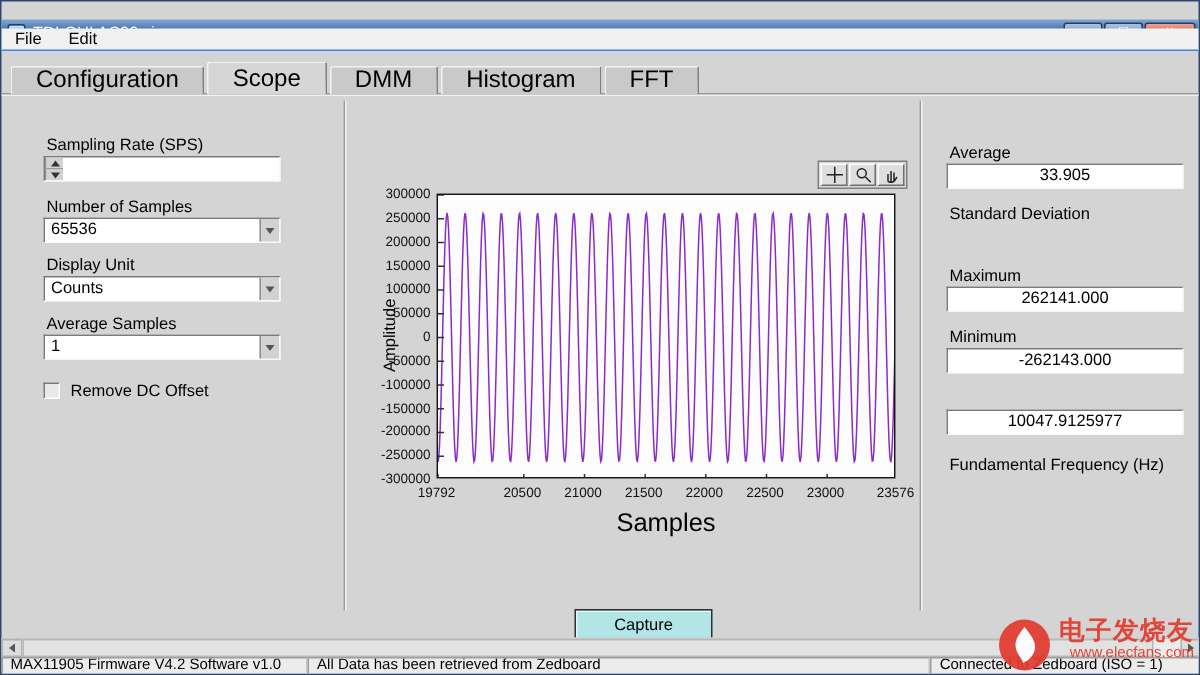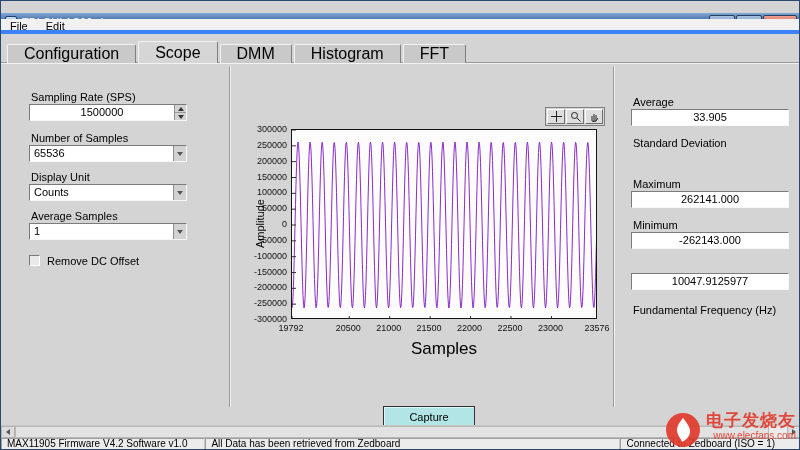--- a/index.html
+++ b/index.html
@@ -11,21 +11,21 @@
     background:linear-gradient(#83a7d3, #3f6ca5 45%, #2d5890); display:flex; align-items:center; padding:0 4px;margin-top:12px; }
   .app-icon { width:12px; height:12px; border-radius:2px; background:linear-gradient(#cfe3ff,#2d6db8); border:1px solid #1c3f6d; margin-right:5px; }
   .win-title { color:#fff; font-size:11px; text-shadow:0 1px 1px #1c3a5e; }
   .winbtns { margin-left:auto; display:flex; gap:1px; }
   .winbtn { width:26px; height:14px; font-size:10px; line-height:12px; color:#fff; text-align:center;
     border:1px solid #23405f; border-radius:2px; background:linear-gradient(#a9c1dc,#5c84b4); }
   .winbtn.close { width:34px; background:linear-gradient(#efa091,#c23a28); }
 
   
   .menubar { position:absolute; left:0; top:18px; width:800px; height:15px; background:#f1f1f1;
-    border-bottom:4px solid #3b82f6; display:flex; font-size:11px; }
+    border-bottom:1px solid #3b82f6; display:flex; font-size:11px; }
   .menu-item { padding:1px 9px; }
 
   
   .tabs { position:absolute; left:6px; top:40px; height:22px; display:flex; align-items:flex-end; z-index:3; }
   .tab { height:19px; line-height:18px; padding:0 16px; font-size:16px; background:#c9c9c9;
     border:1px solid #7f7f7f; border-bottom:none; border-top-color:#f2f2f2; border-left-color:#f2f2f2;
     border-radius:2px 2px 0 0; margin-right:2px; }
   .tab.active { height:22px; line-height:21px; background:#d6d6d6; }
   .tab-underline { position:absolute; left:0; top:61px; width:800px; height:2px; background:#f2f2f2; border-top:1px solid #9a9a9a; }
 
@@ -113,21 +113,20 @@
     <div class="tab">Histogram</div>
     <div class="tab">FFT</div>
   </div>
   <div class="tab-underline"></div>
 
   <div class="vsep" style="left:228px;"></div>
   <div class="vsep" style="left:612px;"></div>
 
   <div class="label" style="left:30px; top:90px;">Sampling Rate (SPS)</div>
   <div class="field centered" style="left:28px; top:103px;">
-    <div class="val">1500000</div>
     <div class="spinner">
       <div class="spin-btn up">
           <div class="arr-up"></div>
         </div>
       <div class="spin-btn">
           <div class="arr-dn"></div>
         </div>
     </div>
   </div>
 

